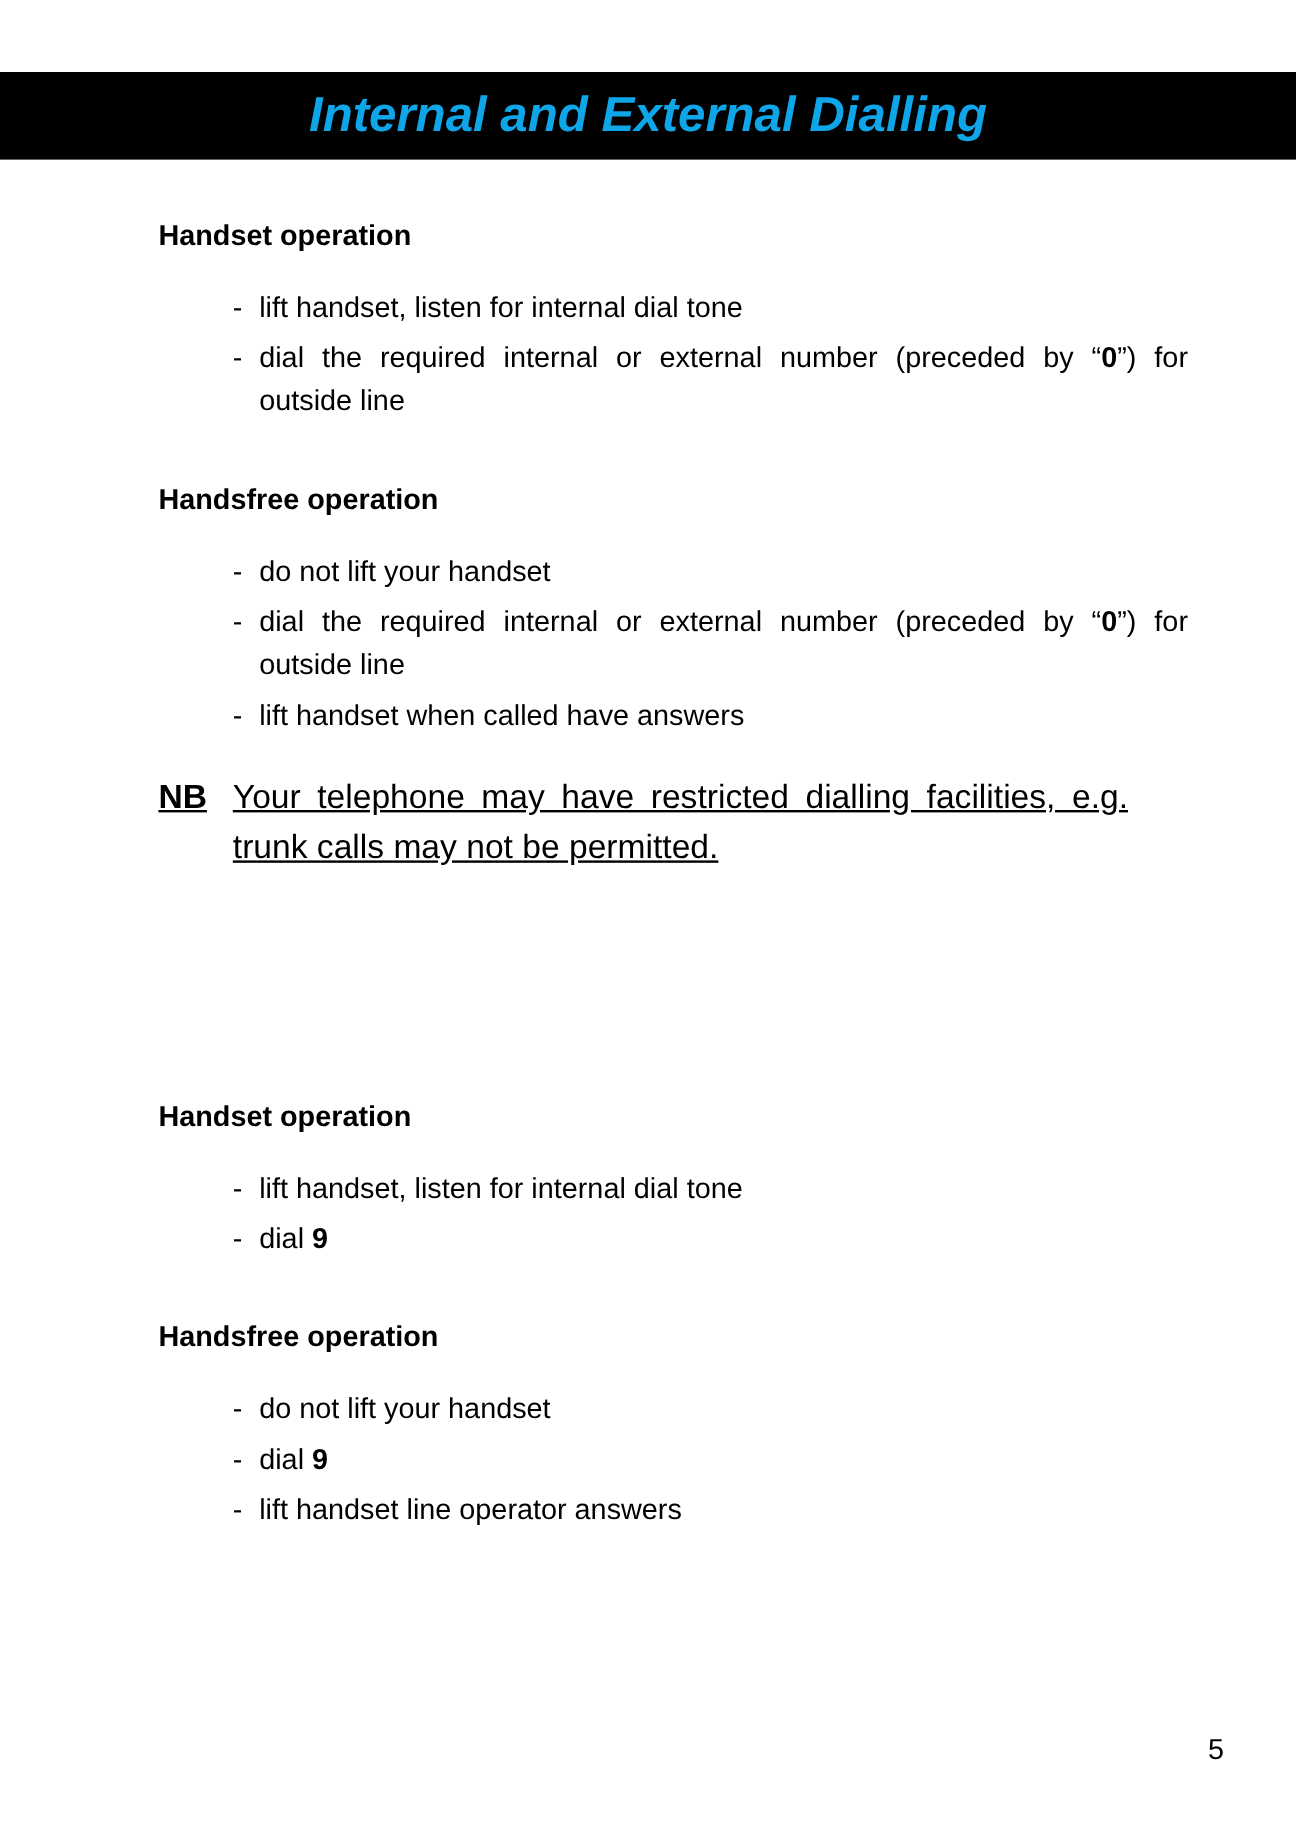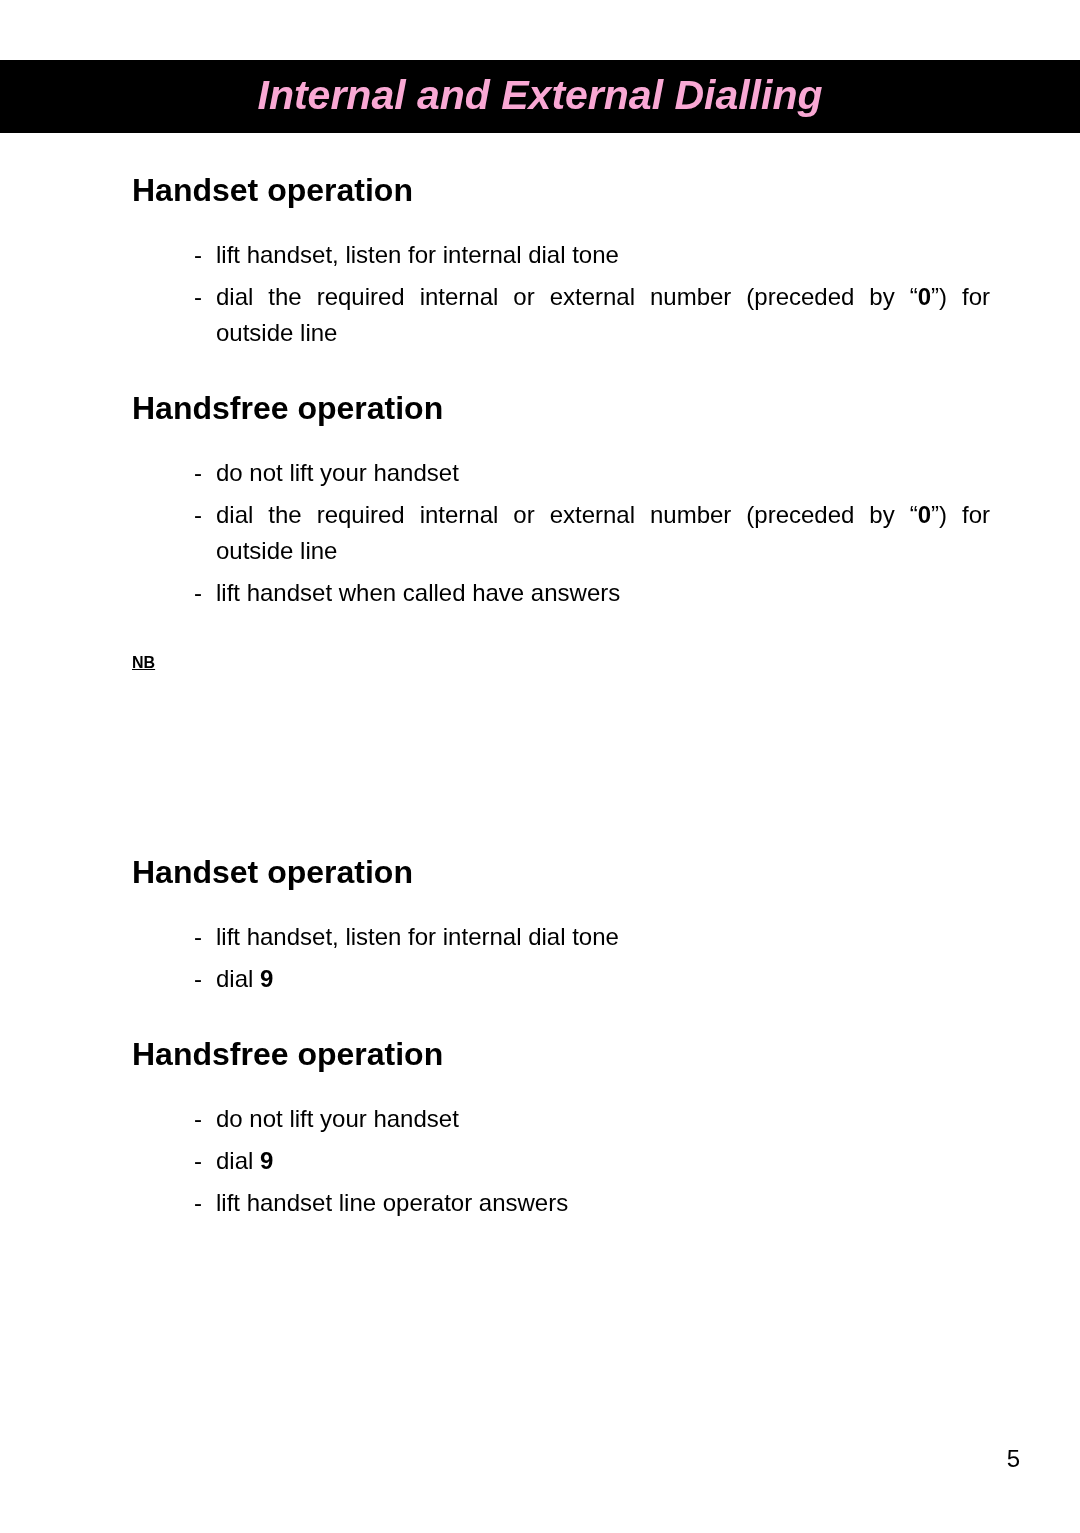--- a/index.html
+++ b/index.html
@@ -13,38 +13,38 @@
       background: #ffffff;
       font-family: Arial, Helvetica, sans-serif;
       color: #000000;
       position: relative;
     }
     .page {
       padding: 60px 40px 40px 40px;
     }
     .section-banner {
       background: #000000;
-      color: #f9a8d4;
+      color: #0ea5e9;
       font-size: 41px;
       font-weight: bold;
       font-style: italic;
       text-align: center;
       padding: 12px 0 14px 0;
       margin-left: -40px;
       margin-right: -40px;
       width: calc(100% + 80px);
     }
     .content-block {
       padding-left: 92px;
       padding-right: 50px;
     }
     .subheading {
       font-weight: bold;
-      font-size: 32px;
-      margin-top: 39px;
+      font-size: 24px;
+      margin-top: 50px;
       margin-bottom: 28px;
     }
     .bullet-list {
       padding-left: 62px;
     }
     .bullet-item {
       font-size: 24px;
       line-height: 1.5;
       margin-bottom: 6px;
       text-align: justify;
@@ -52,23 +52,23 @@
     }
     .bullet-dash {
       flex: 0 0 auto;
       width: 22px;
     }
     .bullet-text {
       flex: 1;
     }
     .nb-row {
       display: flex;
-      font-size: 16px;
+      font-size: 28px;
       line-height: 1.5;
-      margin-top: 40px;
+      margin-top: 28px;
       padding-left: 0;
       padding-right: 50px;
       text-decoration: underline;
     }
     .nb-label {
       font-weight: bold;
       flex: 0 0 62px;
     }
     .nb-text {
       flex: 1;
@@ -122,20 +122,21 @@
         <span class="bullet-text">dial the required internal or external number (preceded by <span class="quote-zero">“<span class="bold-inline">0</span>”)</span> for outside line</span>
       </div>
       <div class="bullet-item">
         <span class="bullet-dash">-</span>
         <span class="bullet-text">lift handset when called have answers</span>
       </div>
     </div>
 
     <div class="nb-row">
       <div class="nb-label">NB</div>
+      <div class="nb-text">Your telephone may have restricted dialling facilities, e.g. trunk calls may not be permitted.</div>
     </div>
 
   </div>
 
   <div class="section-gap"></div>
 
 
   <div class="content-block">
 
     <div class="subheading">Handset operation</div>

